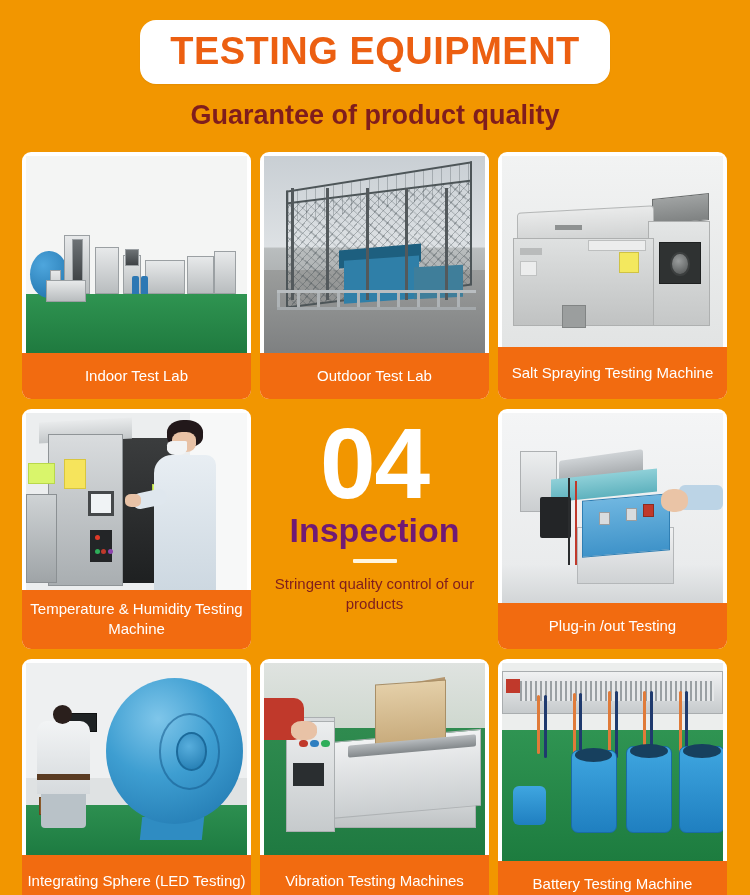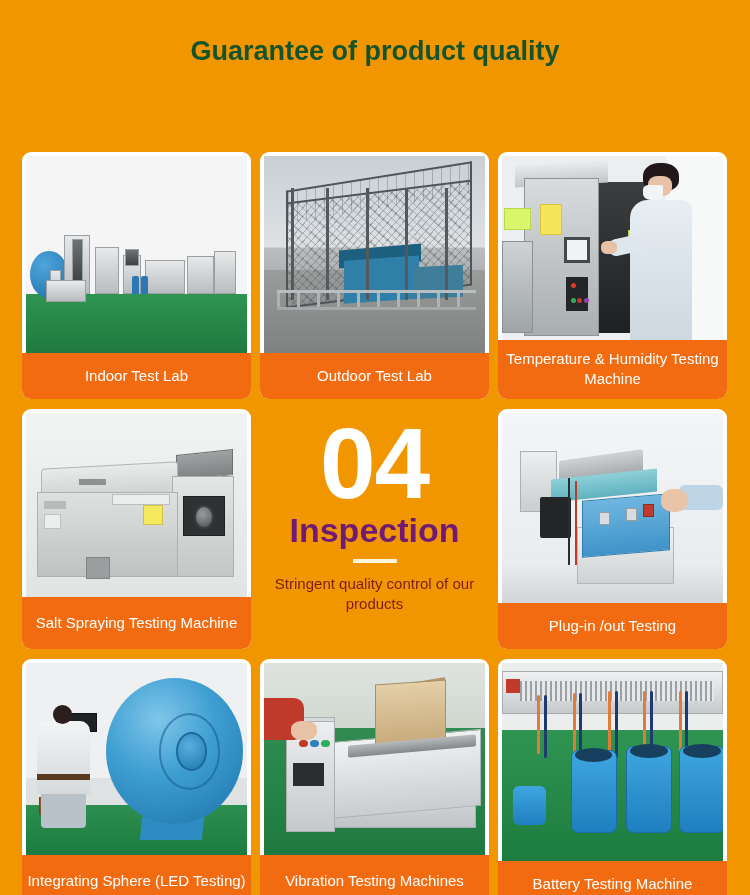--- a/index.html
+++ b/index.html
@@ -24,21 +24,21 @@
     display:block;
     color:#EC5F11;
     font-size:38px;
     line-height:40px;
     font-weight:bold;
     letter-spacing:.5px;
   }
   .subtitle {
     display:block;
     margin-top:16px;
-    color:#14532d;
+    color:#7f1d1d;
     font-size:27px;
     line-height:30px;
     font-weight:bold;
   }
 
   
   .grid {
     position:absolute;
     left:22px;
     top:152px;
@@ -234,20 +234,23 @@
   .sc-batt .rled { left:2%; top:8%; width:6%; height:7%; background:#c0392b; }
   .sc-batt .pack { background:linear-gradient(#3fa6e0,#1f7fc0); border-radius:7px; border:1px solid #1a6ca6; }
   .sc-batt .packtop { background:#17405e; border-radius:50%; }
   .sc-batt .small { background:linear-gradient(#3fa6e0,#1f7fc0); border-radius:6px; }
   .sc-batt .w { width:3px; border-radius:2px; }
 </style>
 </head>
 <body>
 
 <div class="header">
+  <div class="title-pill">
+    <span class="title-text">TESTING EQUIPMENT</span>
+  </div>
   <span class="subtitle">Guarantee of product quality</span>
 </div>
 
 <div class="grid">
 
   <div class="card">
     <div class="photo">
       <div class="scene sc-indoor">
         <div class="l floor"></div>
         <div class="l sphere"></div>
@@ -279,20 +282,40 @@
         <div class="l cont3"></div>
         <div class="l post" style="left:12%"></div>
         <div class="l post" style="left:28%"></div>
         <div class="l post" style="left:46%"></div>
         <div class="l post" style="left:64%"></div>
         <div class="l post" style="left:82%"></div>
         <div class="l rail"></div>
       </div>
     </div>
     <div class="caption">Outdoor Test Lab</div>
+  </div>
+
+  <div class="card">
+    <div class="photo">
+      <div class="scene sc-salt">
+        <div class="l ctrlpanel"></div>
+        <div class="l lid"></div>
+        <div class="l right"></div>
+        <div class="l body"></div>
+        <div class="l strip"></div>
+        <div class="l warn"></div>
+        <div class="l kbox"></div>
+        <div class="l knob"></div>
+        <div class="l door"></div>
+        <div class="l" style="left:8%;top:48%;width:10%;height:4%;background:#b9bbbb;"></div>
+        <div class="l" style="left:8%;top:55%;width:8%;height:8%;background:#eceded;border:1px solid #c0c2c2;"></div>
+        <div class="l" style="left:24%;top:36%;width:12%;height:3%;background:#8e9191;"></div>
+      </div>
+    </div>
+    <div class="caption two-line">Salt Spraying Testing Machine</div>
   </div>
 
   <div class="card">
     <div class="photo">
       <div class="scene sc-temp">
         <div class="l wallR"></div>
         <div class="l chamberDark"></div>
         <div class="l hood"></div>
         <div class="l chamber"></div>
         <div class="l chamberL"></div>
@@ -309,40 +332,20 @@
         <div class="l person-head"></div>
         <div class="l person-face"></div>
         <div class="l mask"></div>
         <div class="l arm"></div>
         <div class="l hand"></div>
       </div>
     </div>
     <div class="caption two-line">Temperature &amp; Humidity Testing Machine</div>
   </div>
 
-  <div class="card">
-    <div class="photo">
-      <div class="scene sc-salt">
-        <div class="l ctrlpanel"></div>
-        <div class="l lid"></div>
-        <div class="l right"></div>
-        <div class="l body"></div>
-        <div class="l strip"></div>
-        <div class="l warn"></div>
-        <div class="l kbox"></div>
-        <div class="l knob"></div>
-        <div class="l door"></div>
-        <div class="l" style="left:8%;top:48%;width:10%;height:4%;background:#b9bbbb;"></div>
-        <div class="l" style="left:8%;top:55%;width:8%;height:8%;background:#eceded;border:1px solid #c0c2c2;"></div>
-        <div class="l" style="left:24%;top:36%;width:12%;height:3%;background:#8e9191;"></div>
-      </div>
-    </div>
-    <div class="caption two-line">Salt Spraying Testing Machine</div>
-  </div>
-
   <div class="feature">
     <span class="num">04</span>
     <span class="word">Inspection</span>
     <span class="rule"></span>
     <span class="desc">Stringent quality control of our products</span>
   </div>
 
   <div class="card">
     <div class="photo">
       <div class="scene sc-plug">

